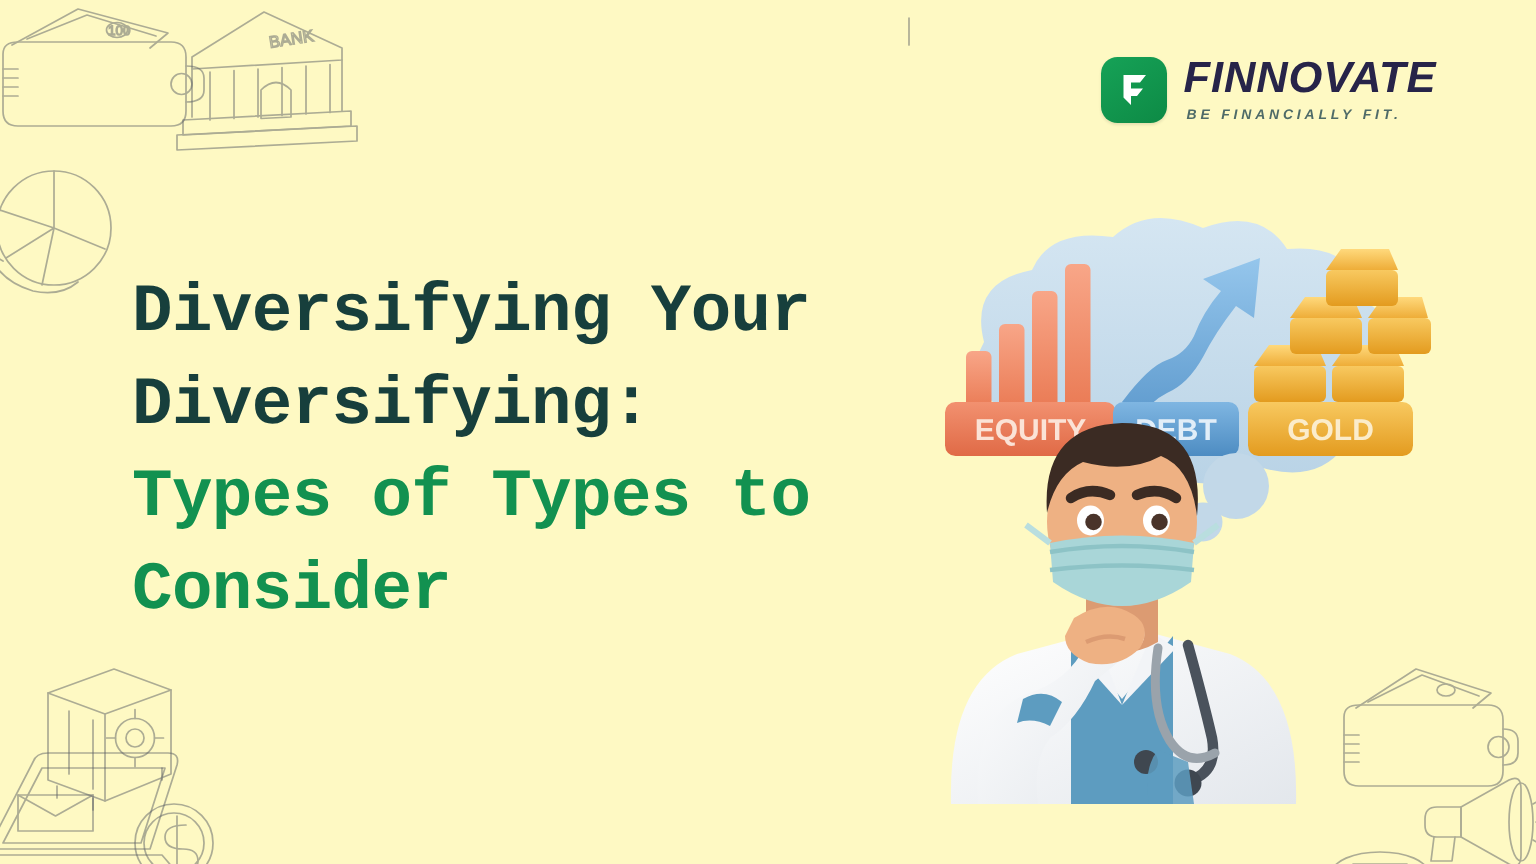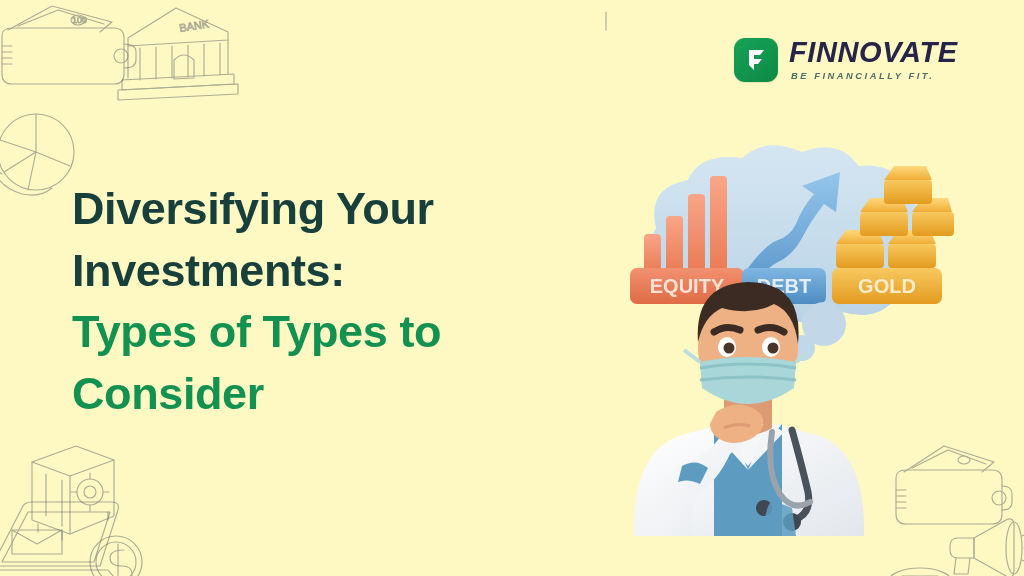--- a/index.html
+++ b/index.html
@@ -47,23 +47,24 @@
     font-size:29px;font-weight:bold;letter-spacing:.6px;
     color:#272449;line-height:1;
   }
   .logo-tag{
     font-size:9.3px;font-weight:bold;letter-spacing:2.55px;
     color:#4f6b68;line-height:1;margin-top:5px;padding-left:2px;
   }
 
   
   .headline{
-    position:absolute;left:72px;top:178px;width:520px;
+    position:absolute;left:88px;top:178px;width:520px;
     font-size:45px;font-weight:bold;line-height:1.37;
     letter-spacing:-.4px;
+    font-family:Liberation Mono, monospace;
   }
   .hl-dark{color:#173f3c;display:block;}
   .hl-green{color:#129150;display:block;}
 
   
   .illus{position:absolute;left:596px;top:136px;width:360px;height:400px;}
   .illus svg{display:block;}
 </style>
 </head>
 <body>
@@ -183,21 +184,21 @@
       </svg>
     </div>
     <div class="logo-text">
       <div class="logo-word">FINNOVATE</div>
       <div class="logo-tag">BE FINANCIALLY FIT.</div>
     </div>
   </div>
 
   <div class="headline">
     <span class="hl-dark">Diversifying Your</span>
-    <span class="hl-dark">Investments:</span>
+    <span class="hl-dark">Diversifying:</span>
     <span class="hl-green">Types of Types to</span>
     <span class="hl-green">Consider</span>
   </div>
 
   <div class="illus">
     <svg width="360" height="400" viewBox="0 0 360 400">
       <defs>
         <linearGradient id="gCoral" x1="0" y1="0" x2="0" y2="1">
           <stop offset="0" stop-color="#f29170"></stop>
             <stop offset="1" stop-color="#e06a46"></stop>

